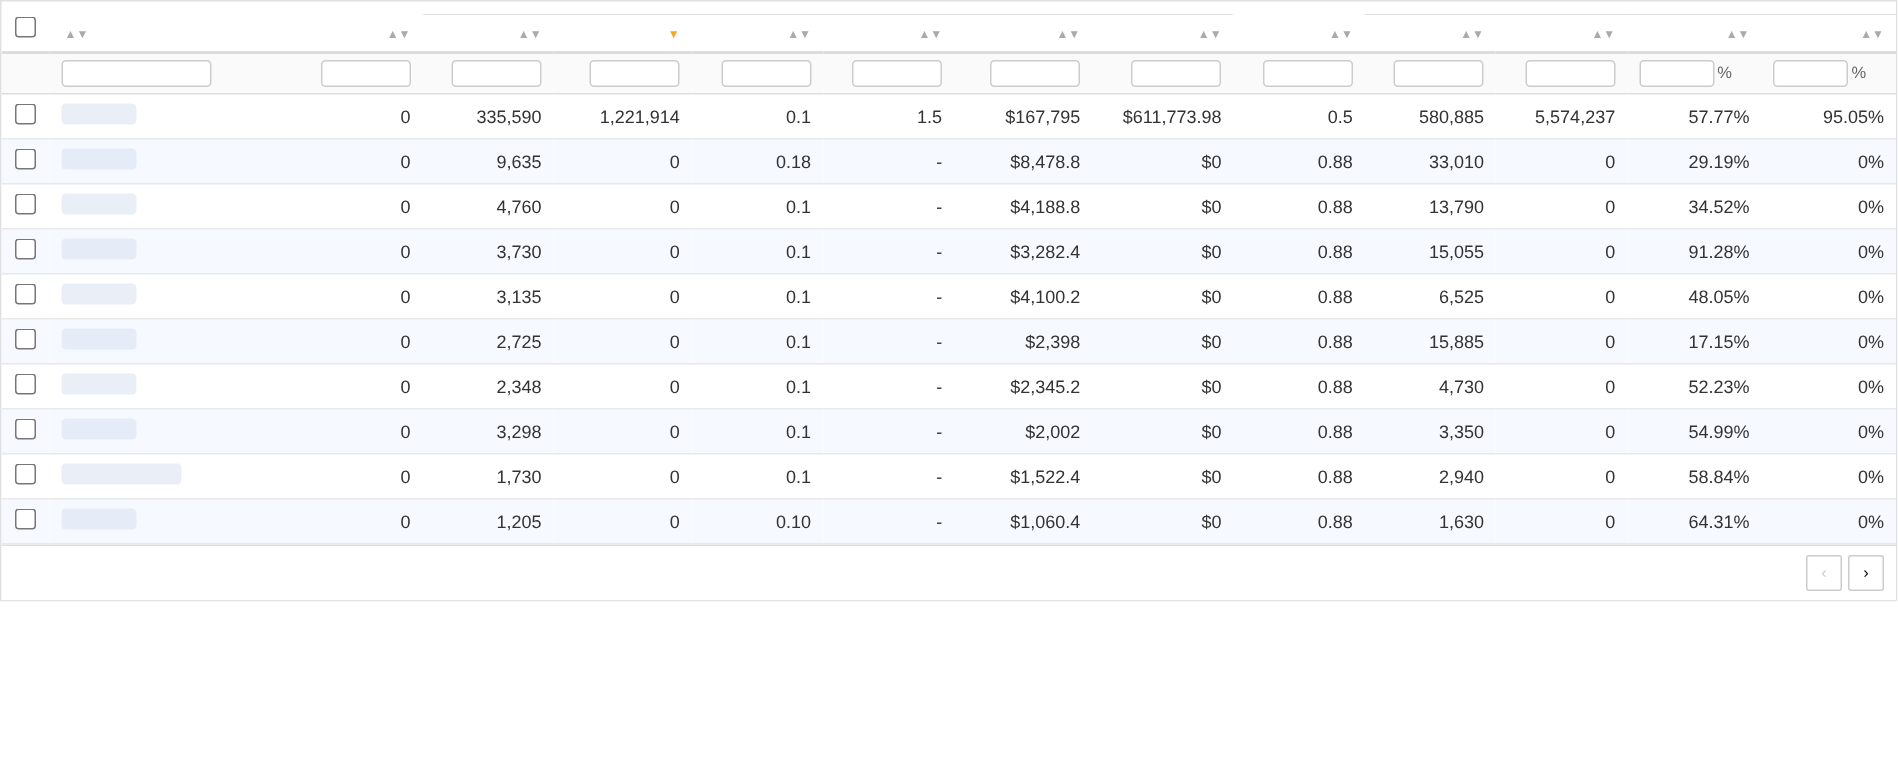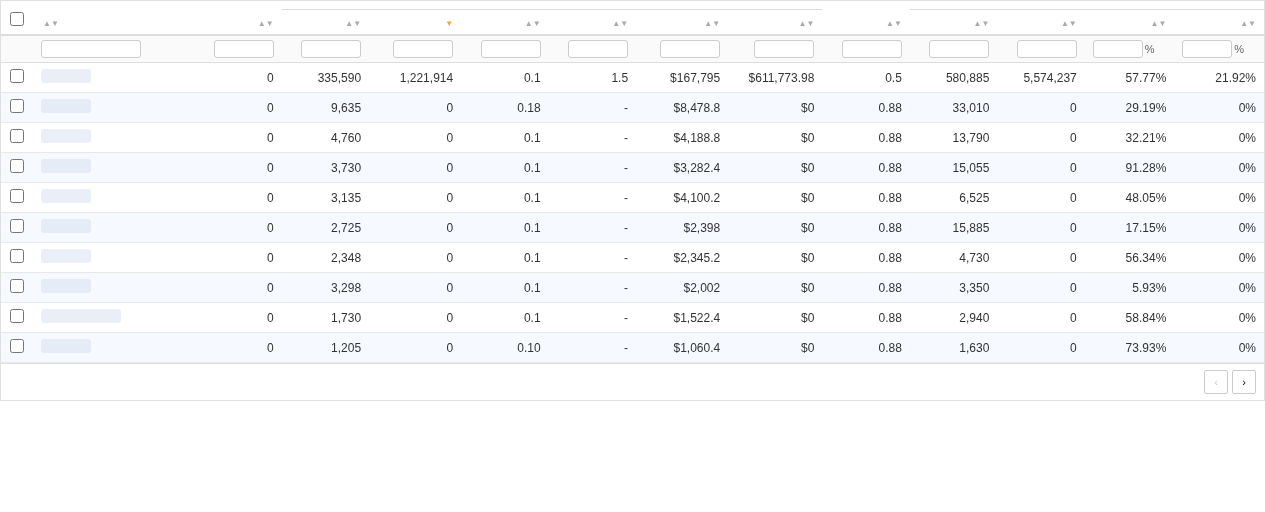--- a/index.html
+++ b/index.html
@@ -284,21 +284,21 @@
           <td>335,590</td>
           <td>1,221,914</td>
           <td>0.1</td>
           <td>1.5</td>
           <td>$167,795</td>
           <td>$611,773.98</td>
           <td>0.5</td>
           <td>580,885</td>
           <td>5,574,237</td>
           <td>57.77%</td>
-          <td>21.92%</td>
+          <td>95.05%</td>
         </tr>
         <tr class="data-row" style="background: rgb(246, 249, 255);">
           <td class="cb-cell"><input type="checkbox" style=""></td>
           <td class="left-cell"><span class="blurred-cell short"></span></td>
           <td>0</td>
           <td>9,635</td>
           <td>0</td>
           <td>0.18</td>
           <td>-</td>
           <td>$8,478.8</td>
@@ -315,21 +315,21 @@
           <td>0</td>
           <td>4,760</td>
           <td>0</td>
           <td>0.1</td>
           <td>-</td>
           <td>$4,188.8</td>
           <td>$0</td>
           <td>0.88</td>
           <td>13,790</td>
           <td>0</td>
-          <td>32.21%</td>
+          <td>34.52%</td>
           <td>0%</td>
         </tr>
         <tr class="data-row" style="background: rgb(246, 249, 255);">
           <td class="cb-cell"><input type="checkbox" style=""></td>
           <td class="left-cell"><span class="blurred-cell short"></span></td>
           <td>0</td>
           <td>3,730</td>
           <td>0</td>
           <td>0.1</td>
           <td>-</td>
@@ -379,37 +379,37 @@
           <td>0</td>
           <td>2,348</td>
           <td>0</td>
           <td>0.1</td>
           <td>-</td>
           <td>$2,345.2</td>
           <td>$0</td>
           <td>0.88</td>
           <td>4,730</td>
           <td>0</td>
-          <td>56.34%</td>
+          <td>52.23%</td>
           <td>0%</td>
         </tr>
         <tr class="data-row" style="background: rgb(246, 249, 255);">
           <td class="cb-cell"><input type="checkbox" style=""></td>
           <td class="left-cell"><span class="blurred-cell short"></span></td>
           <td>0</td>
           <td>3,298</td>
           <td>0</td>
           <td>0.1</td>
           <td>-</td>
           <td>$2,002</td>
           <td>$0</td>
           <td>0.88</td>
           <td>3,350</td>
           <td>0</td>
-          <td>5.93%</td>
+          <td>54.99%</td>
           <td>0%</td>
         </tr>
         <tr class="data-row" style="background: rgb(255, 255, 255);">
           <td class="cb-cell"><input type="checkbox" style=""></td>
           <td class="left-cell"><span class="blurred-cell "></span></td>
           <td>0</td>
           <td>1,730</td>
           <td>0</td>
           <td>0.1</td>
           <td>-</td>
@@ -427,21 +427,21 @@
           <td>0</td>
           <td>1,205</td>
           <td>0</td>
           <td>0.10</td>
           <td>-</td>
           <td>$1,060.4</td>
           <td>$0</td>
           <td>0.88</td>
           <td>1,630</td>
           <td>0</td>
-          <td>73.93%</td>
+          <td>64.31%</td>
           <td>0%</td>
         </tr>
       </tbody>
   </table>
   <div class="pagination-bar">
     <button class="page-btn disabled">‹</button>
     <button class="page-btn">›</button>
   </div>
 </div>
 

